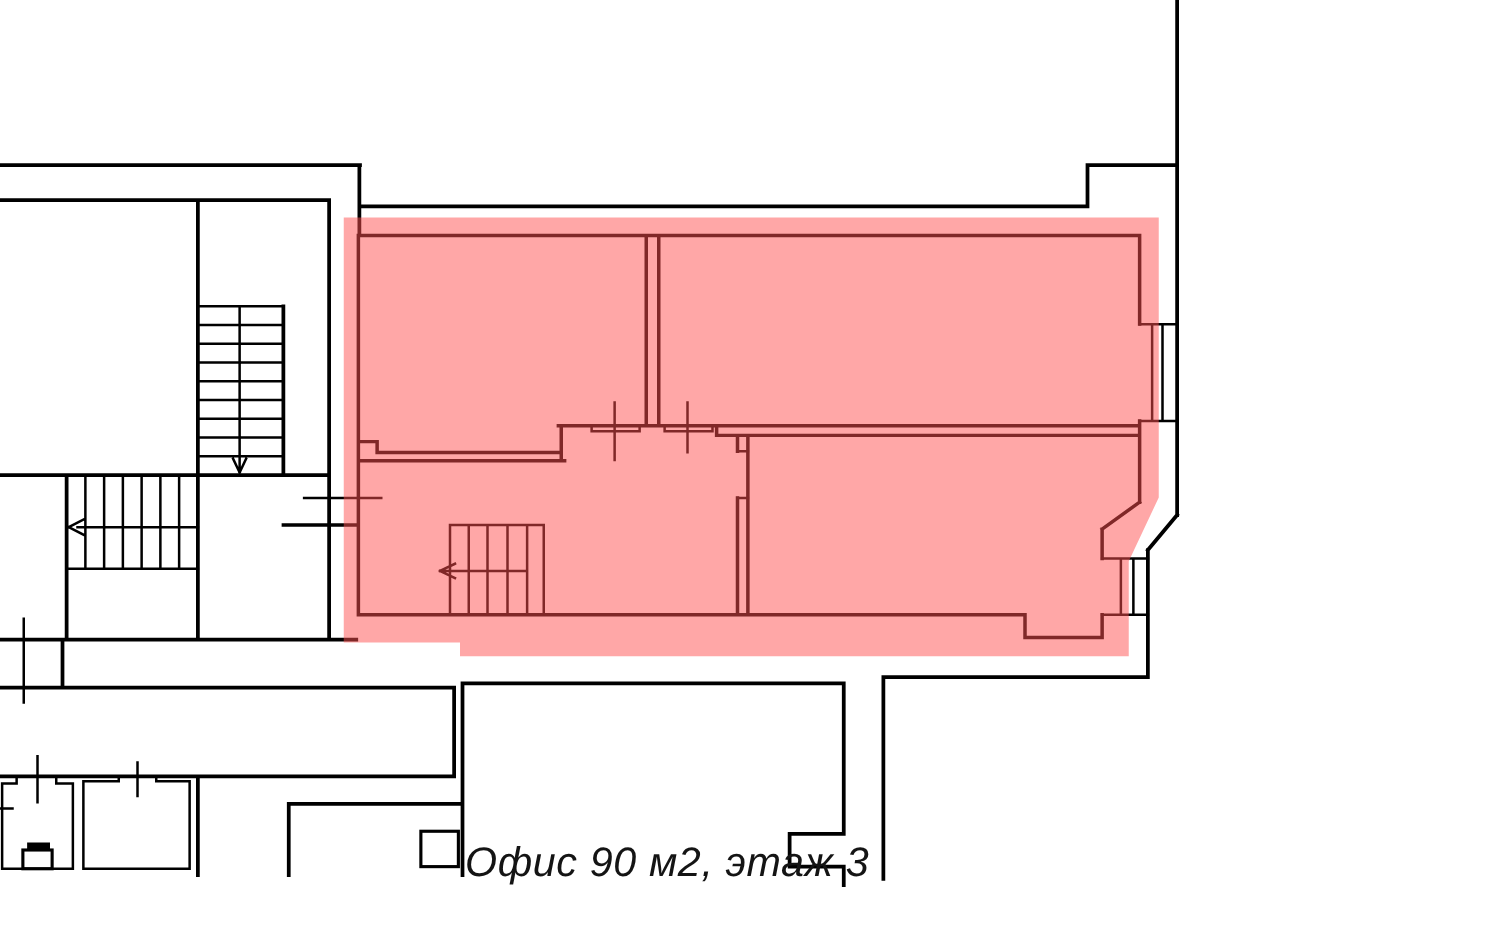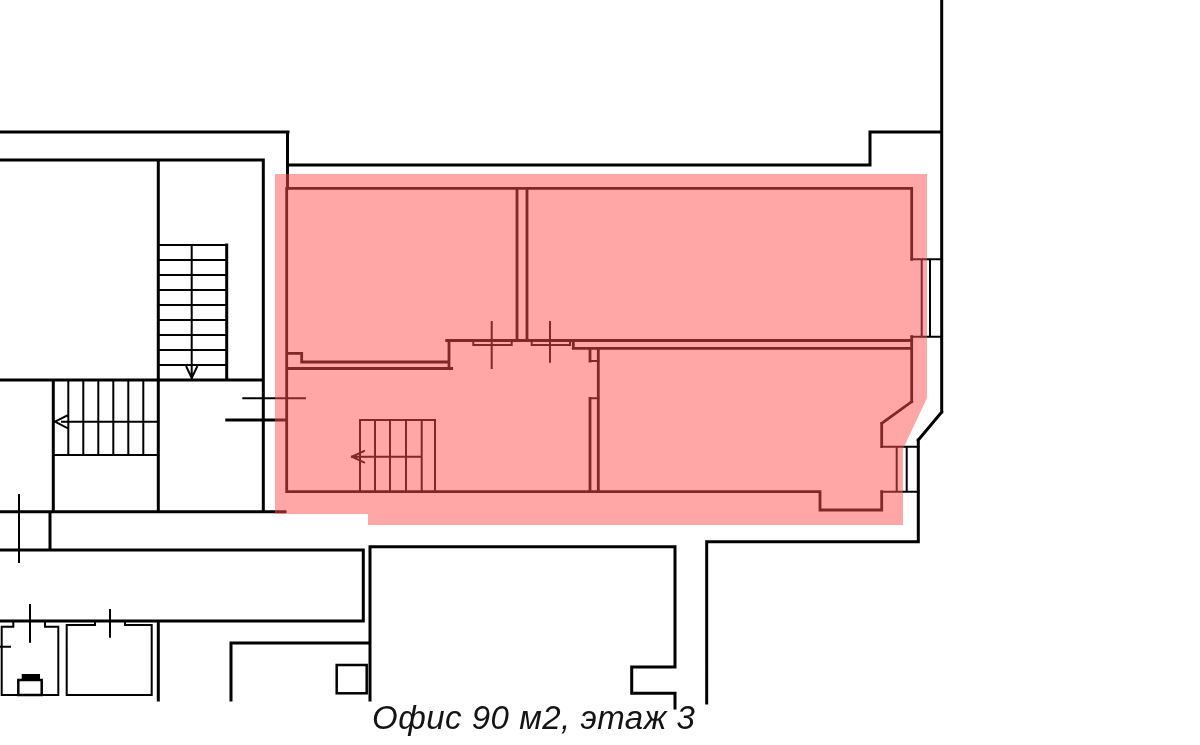--- a/index.html
+++ b/index.html
@@ -6,21 +6,21 @@
   #stage{
     position:relative;
     width:1200px;height:745px;
     background:#ffffff;
     overflow:hidden;
     font-family:"Liberation Sans",sans-serif;
   }
   #plan-svg{position:absolute;left:0;top:0;width:1200px;height:745px;}
   #caption{
     position:absolute;
-    left:372px;top:700px;
+    left:372px;top:672px;
     font-style:italic;
     font-size:33px;
     line-height:1.1;
     color:#141414;
     letter-spacing:0.5px;
     white-space:nowrap;
   }
 </style>
 </head>
 <body>

